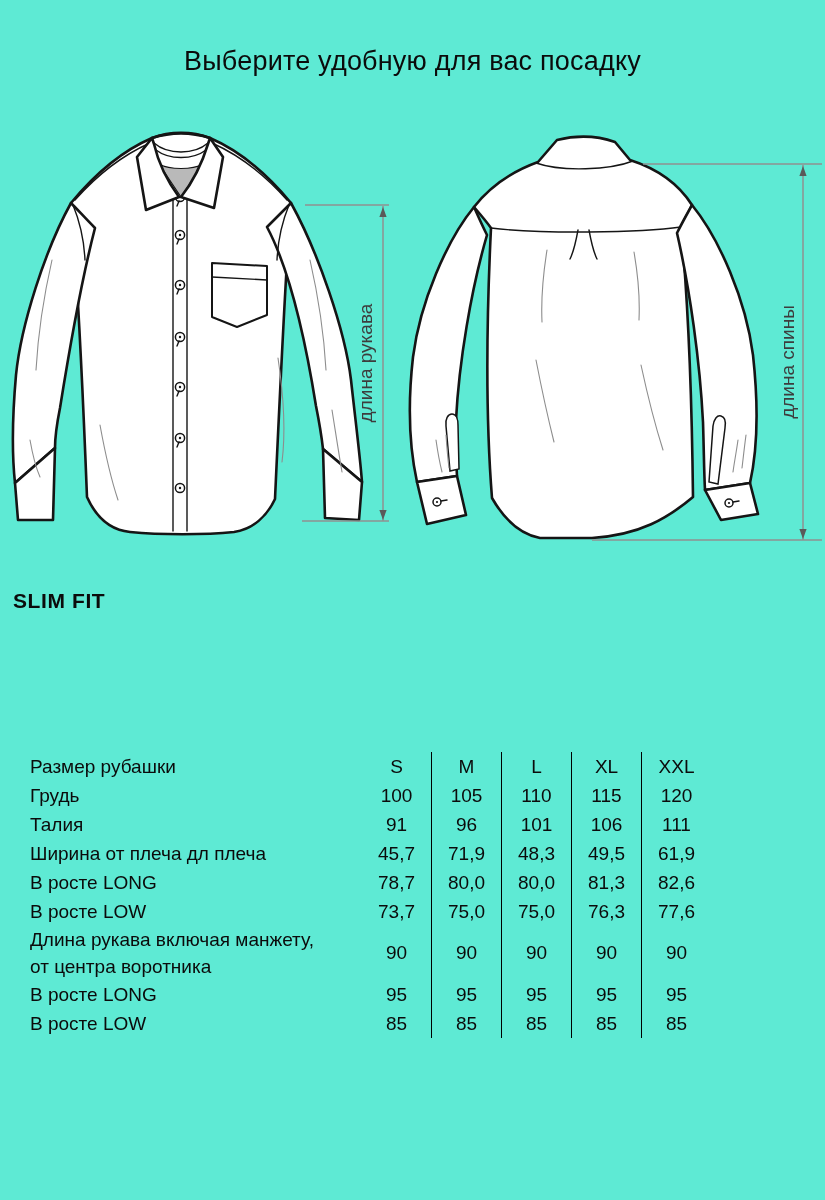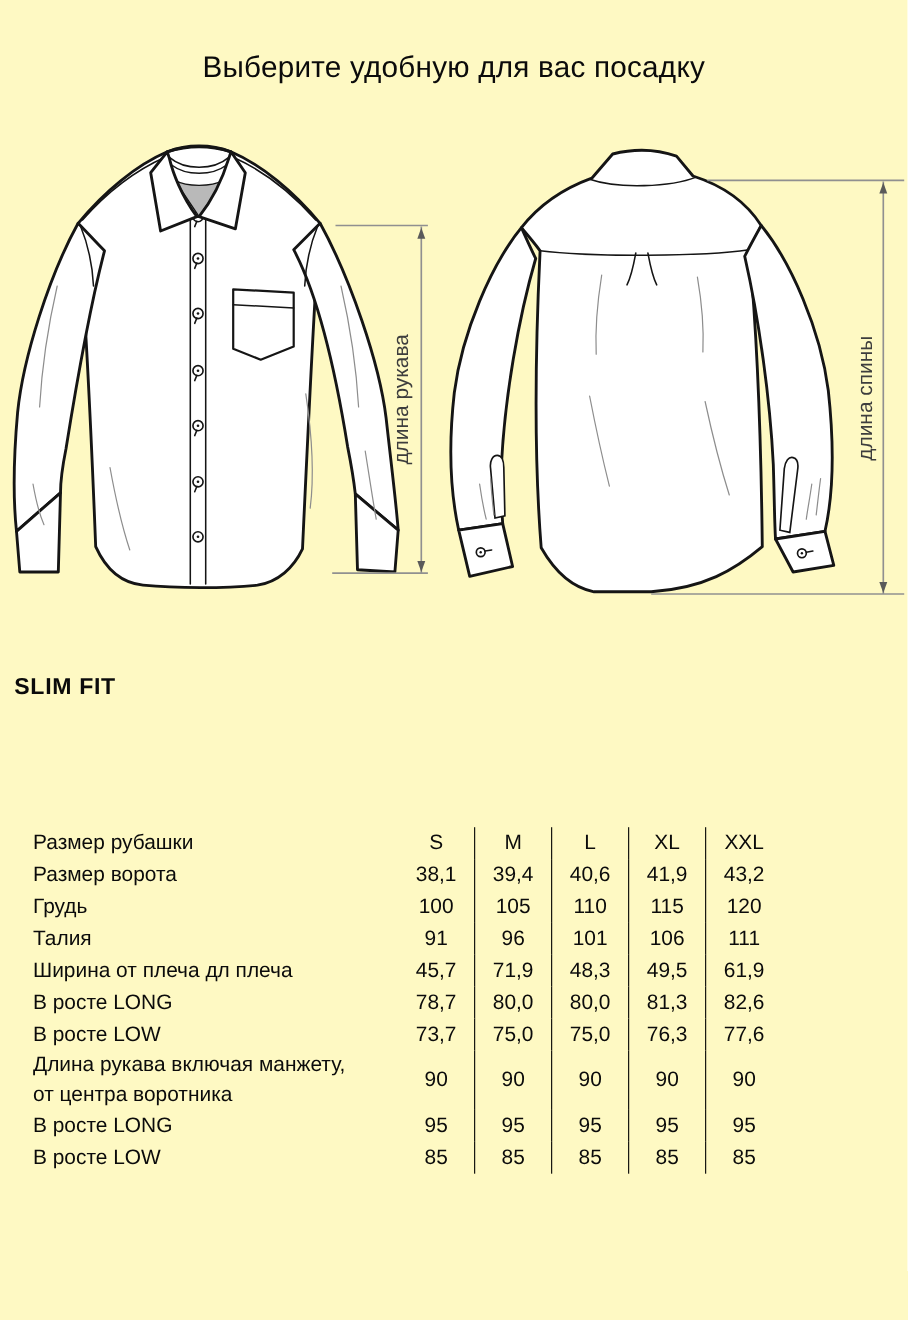--- a/index.html
+++ b/index.html
@@ -1,26 +1,26 @@
 <!DOCTYPE html>
 <html style="--ink: #151515; --dim: #909090; --dimArrow: #5a5a5a; --crease: #8d8d8d; --innerCollar: #b9b9b9;"><head>
 <meta charset="utf-8">
 <style>
   html,body{margin:0;padding:0;background:#ffffff;}
   #stage{
-    position:relative;width:825px;height:1200px;background:#fef9c3;overflow:hidden;
+    position:relative;width:825px;height:1200px;background:#5eead4;overflow:hidden;
     font-family:"Liberation Sans",sans-serif;color:#000;
   }
   
   .title{
     position:absolute;top:46px;left:0;width:825px;text-align:center;
     font-size:27px;letter-spacing:.2px;color:#0b0b0b;
   }
   .slimfit{
-    position:absolute;top:613px;left:13px;
+    position:absolute;top:589px;left:13px;
     font-size:21px;font-weight:bold;letter-spacing:.6px;color:#0b0b0b;
   }
   .subtitle{
     position:absolute;top:655px;left:13px;font-size:20px;color:#0b0b0b;
   }
   
   #shirts{position:absolute;top:110px;left:0;}
   .o  {fill:none;stroke:var(--ink);stroke-width:2.6;stroke-linecap:round;stroke-linejoin:round;}
   .ow {fill:#fff;stroke:var(--ink);stroke-width:2.6;stroke-linecap:round;stroke-linejoin:round;}
   .ow2{fill:#fff;stroke:var(--ink);stroke-width:2;stroke-linejoin:round;}
@@ -239,28 +239,20 @@
     <tbody>
       <tr>
         <td class="lab">Размер рубашки</td>
         <td class="v">S</td>
         <td class="v">M</td>
         <td class="v">L</td>
         <td class="v">XL</td>
         <td class="v">XXL</td>
       </tr>
       <tr>
-        <td class="lab">Размер ворота</td>
-        <td class="v">38,1</td>
-        <td class="v">39,4</td>
-        <td class="v">40,6</td>
-        <td class="v">41,9</td>
-        <td class="v">43,2</td>
-      </tr>
-      <tr>
         <td class="lab">Грудь</td>
         <td class="v">100</td>
         <td class="v">105</td>
         <td class="v">110</td>
         <td class="v">115</td>
         <td class="v">120</td>
       </tr>
       <tr>
         <td class="lab">Талия</td>
         <td class="v">91</td>

